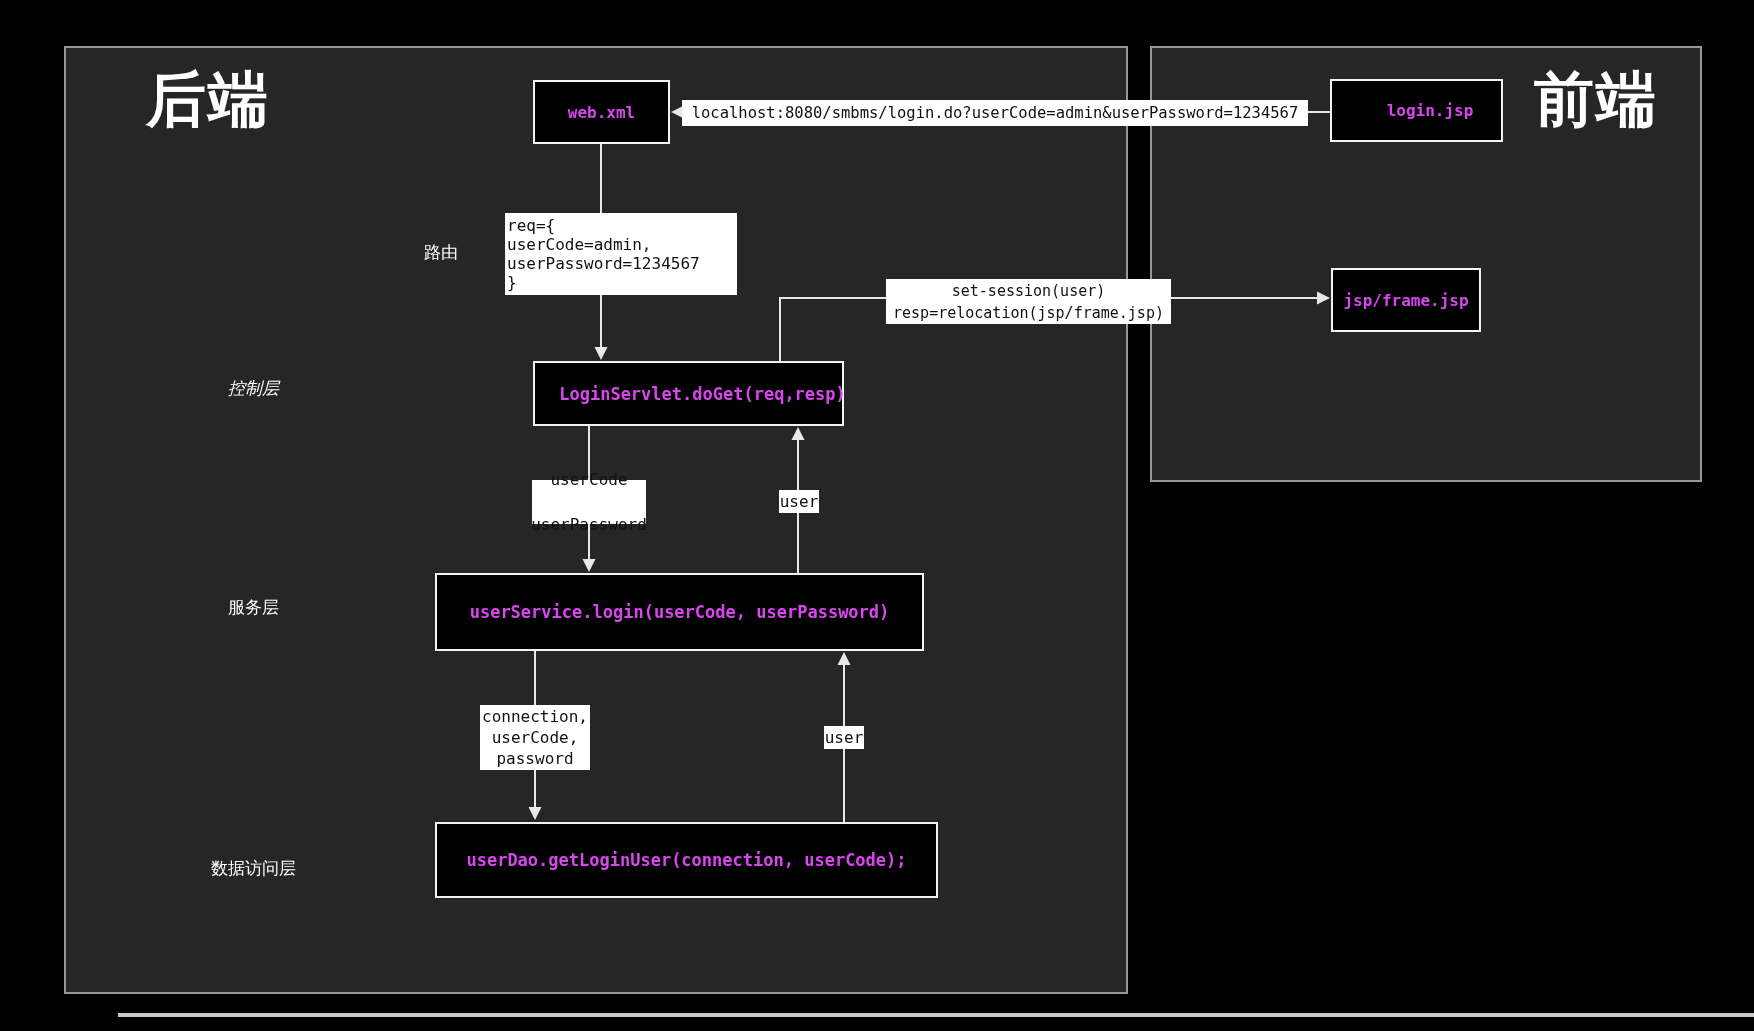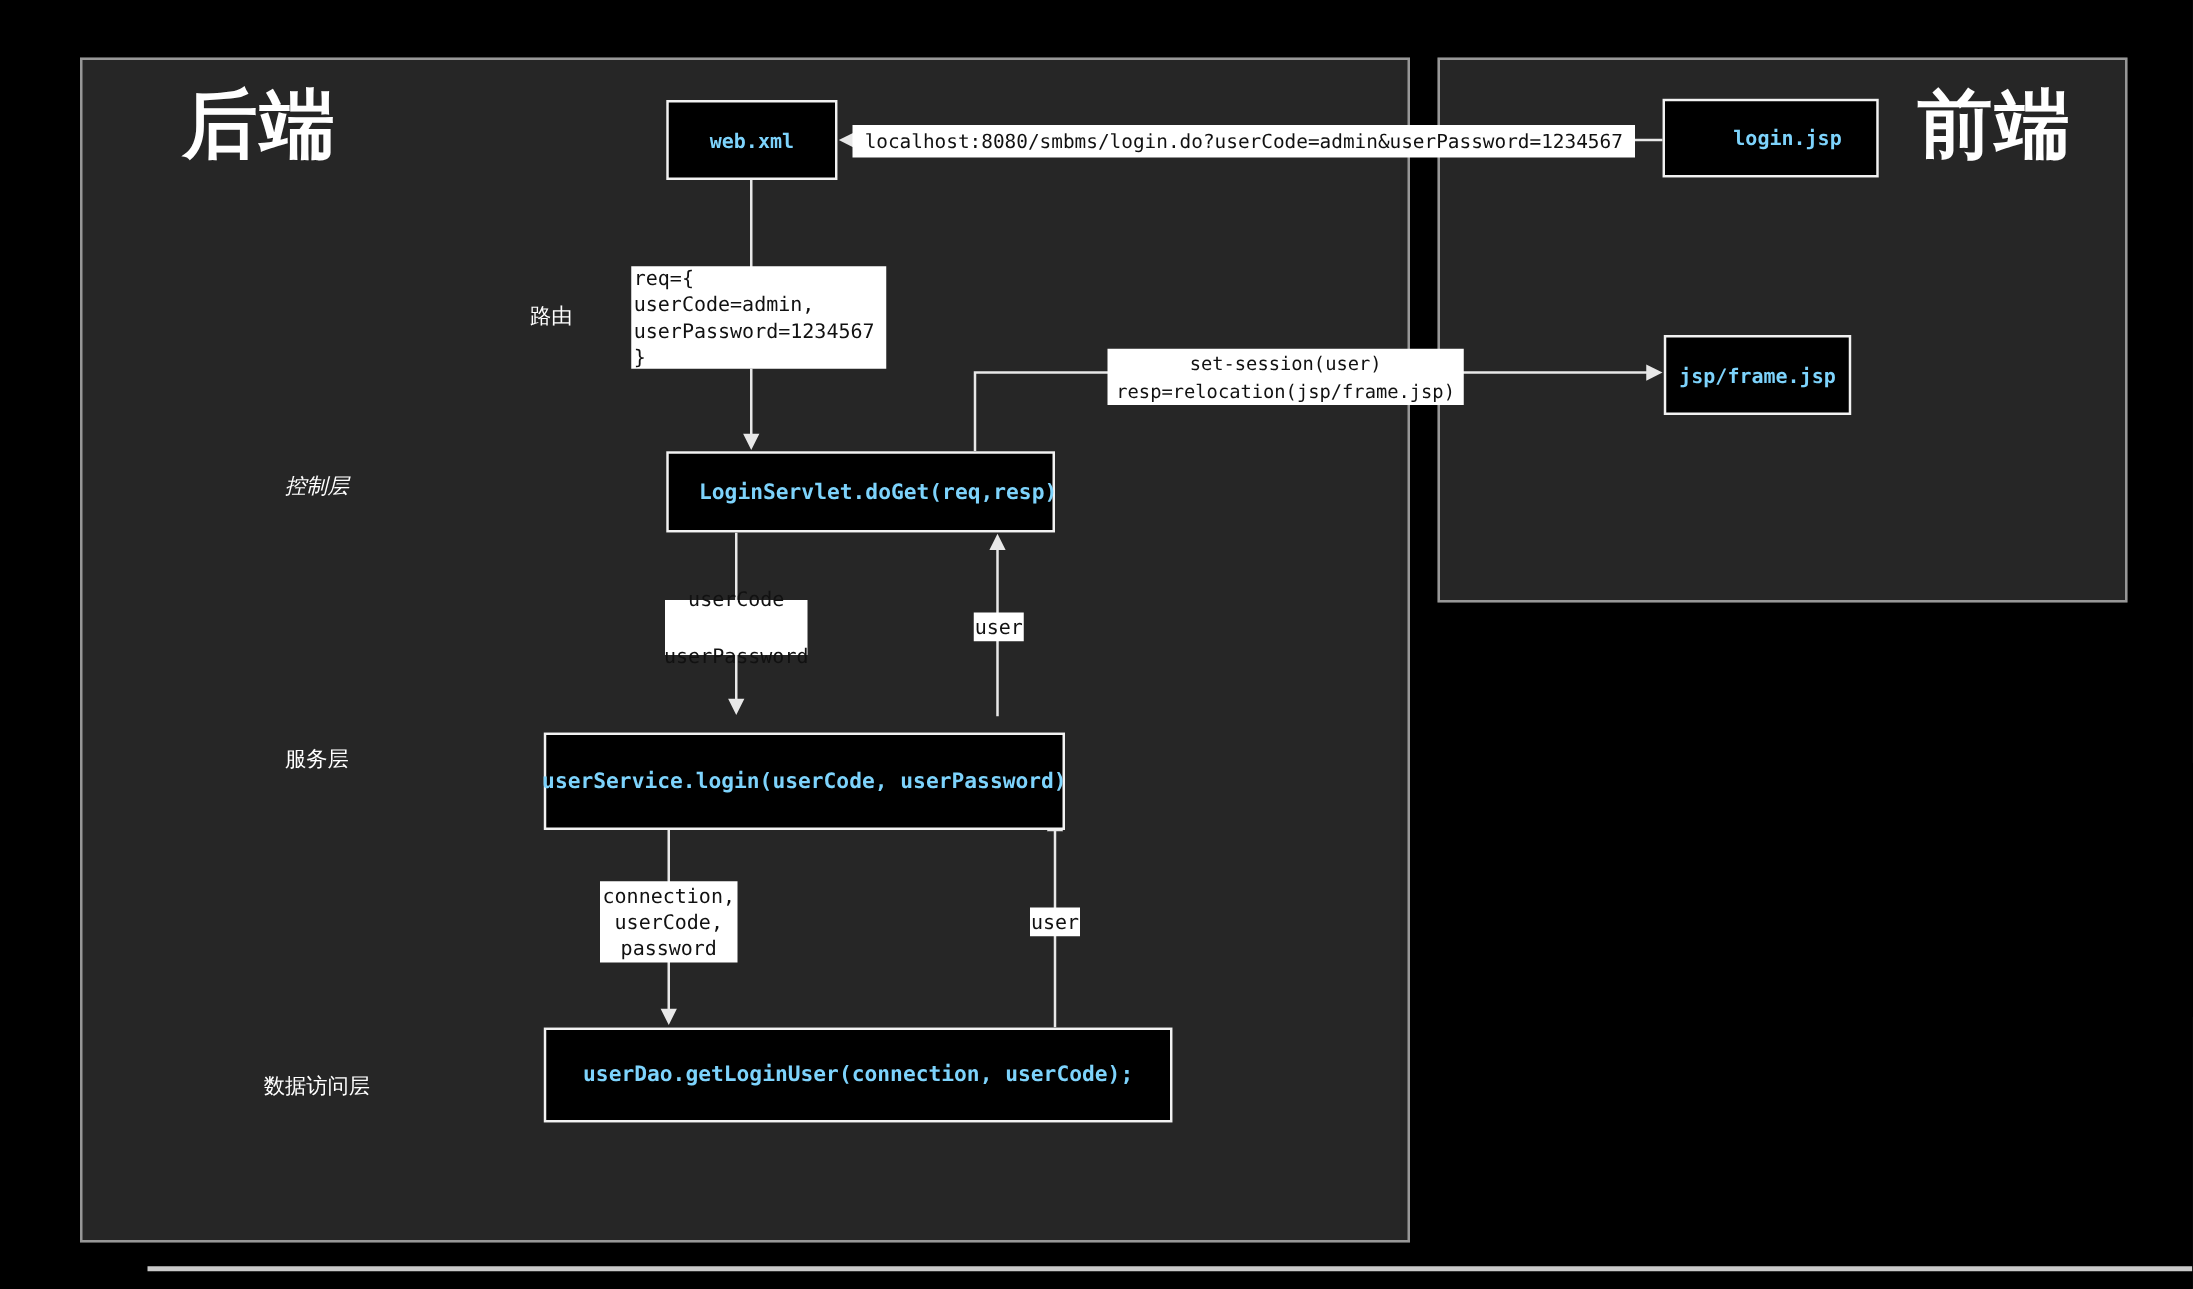--- a/index.html
+++ b/index.html
@@ -6,21 +6,21 @@
   #canvas{
     position:relative;width:1754px;height:1031px;background:#000;
     overflow:hidden;font-family:"DejaVu Sans Mono",monospace;
   }
   .panel{position:absolute;background:#262626;border:2px solid #979797;box-sizing:border-box;z-index:1;}
   .big-title{position:absolute;color:#fff;font-size:60px;font-weight:bold;
     font-family:"Liberation Sans",sans-serif;z-index:10;letter-spacing:2px;white-space:nowrap;}
   .layer-label{position:absolute;color:#fff;font-size:17px;
     font-family:"Liberation Sans",sans-serif;z-index:10;white-space:nowrap;}
   .node{position:absolute;background:#000;border:2px solid #f2f2f2;box-sizing:border-box;
-    color:#7dd3fc;font-weight:bold;font-size:17px;display:flex;align-items:center;
+    color:#d946ef;font-weight:bold;font-size:17px;display:flex;align-items:center;
     justify-content:center;z-index:10;white-space:nowrap;}
   .node.small{font-size:16px;}
   .wlabel{position:absolute;background:#fff;color:#111;font-size:16px;line-height:21px;
     display:flex;flex-direction:column;align-items:center;justify-content:center;
     text-align:center;z-index:10;white-space:nowrap;box-sizing:border-box;}
   .wlabel.left{align-items:flex-start;text-align:left;padding-left:2px;line-height:19px;}
   #connectors{position:absolute;left:0;top:0;z-index:5;}
   #connectors polyline,#connectors line{stroke:#e8e8e8;stroke-width:2;fill:none;}
   #connectors polygon{fill:#e8e8e8;stroke:none;}
   .bottom-edge{position:absolute;background:#c9c9c9;z-index:2;}
@@ -72,32 +72,32 @@
   </div>
   <div class="node small" style="left:1330px;top:79px;width:173px;height:63px;padding-left:27px;">
     <span>login.jsp</span>
   </div>
   <div class="node small" style="left:1331px;top:268px;width:150px;height:64px;">
     <span>jsp/frame.jsp</span>
   </div>
   <div class="node" style="left:533px;top:361px;width:311px;height:65px;padding-left:28px;">
     <span>LoginServlet.doGet(req,resp)</span>
   </div>
-  <div class="node" style="left:435px;top:586px;width:417px;height:78px;text-align:center;">
+  <div class="node" style="left:435px;top:573px;width:489px;height:78px;text-align:center;">
     <span>userService.login(userCode, userPassword)</span>
   </div>
   <div class="node" style="left:435px;top:822px;width:503px;height:76px;">
     <span>userDao.getLoginUser(connection, userCode);</span>
   </div>
 
   <div class="wlabel" style="left:682px;top:100px;width:626px;height:26px;font-size:15.5px;">
     <span>localhost:8080/smbms/login.do?userCode=admin&amp;userPassword=1234567</span>
   </div>
 
-  <div class="wlabel left" style="left:505px;top:213px;width:204px;height:82px;justify-content:space-between;">
+  <div class="wlabel left" style="left:505px;top:213px;width:232px;height:82px;">
     <span>req={</span>
     <span>userCode=admin,</span>
     <span>userPassword=1234567</span>
     <span>}</span>
   </div>
 
   <div class="wlabel" style="left:886px;top:279px;width:285px;height:45px;font-size:15px;line-height:22px;justify-content:center;">
     <span>set-session(user)</span>
     <span>resp=relocation(jsp/frame.jsp)</span>
   </div>

